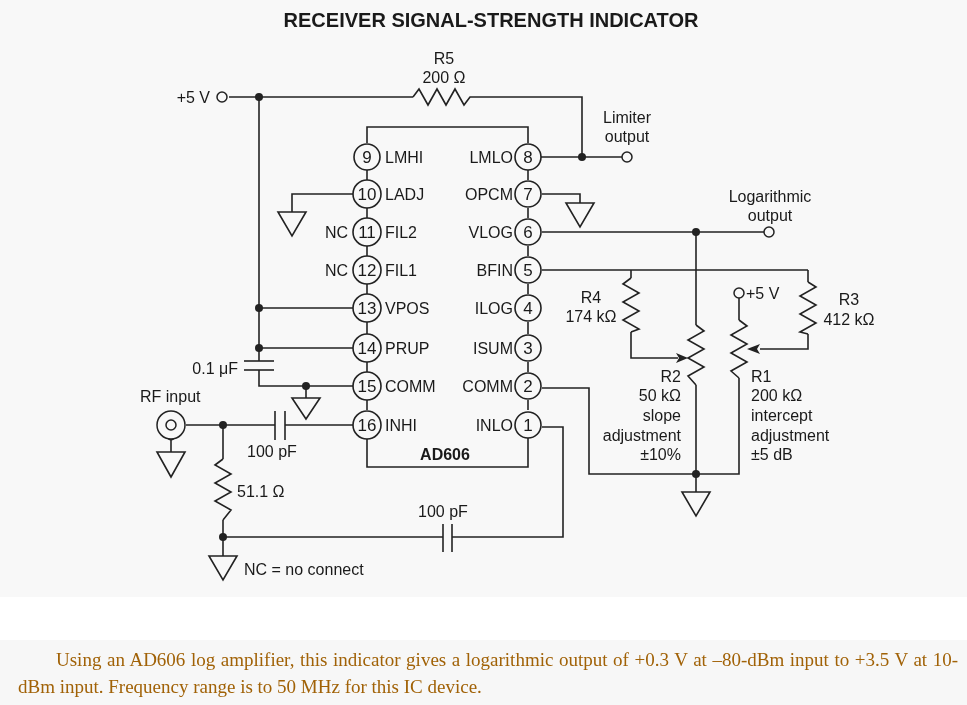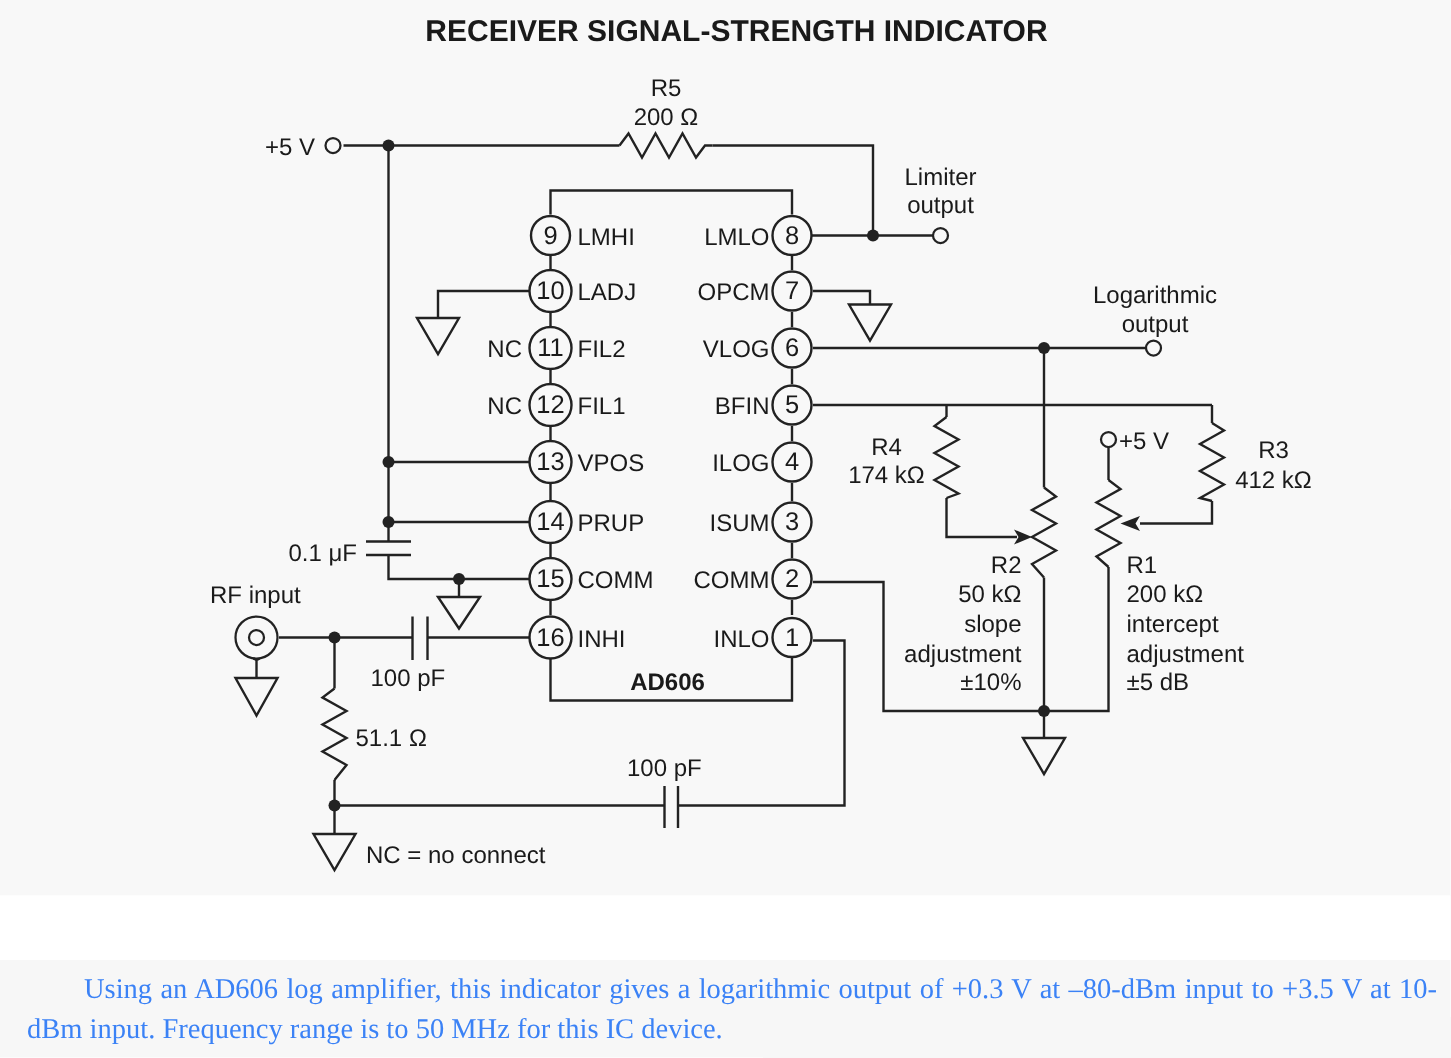--- a/index.html
+++ b/index.html
@@ -13,21 +13,21 @@
   .pin { stroke:#222; stroke-width:1.6; fill:#f8f8f8; }
   .dot { fill:#222; }
   .term { stroke:#222; stroke-width:1.5; fill:#f8f8f8; }
   .gnd { stroke:#222; stroke-width:1.6; fill:none; }
   .lbl { font-family:"Liberation Sans", sans-serif; font-size:16px; fill:#1a1a1a; }
   .pinnum { font-family:"Liberation Sans", sans-serif; font-size:17px; fill:#1a1a1a; text-anchor:middle; dominant-baseline:central; }
   .title { font-family:"Liberation Sans", sans-serif; font-size:20px; font-weight:bold; fill:#1a1a1a; text-anchor:middle; }
   .bold { font-weight:bold; }
   .mid { text-anchor:middle; }
   .end { text-anchor:end; }
-  #caption { position:absolute; left:18px; top:646px; width:940px; font-family:"Liberation Serif", serif; font-size:19px; line-height:27px; color:#3b82f6; text-indent:38px; text-align:justify; margin:0; }
+  #caption { position:absolute; left:18px; top:646px; width:940px; font-family:"Liberation Serif", serif; font-size:19px; line-height:27px; color:#a16207; text-indent:38px; text-align:justify; margin:0; }
 </style>
 </head>
 <body>
 
 <div id="diagram-area"></div>
 <div id="gap-band"></div>
 <div id="caption-area"></div>
 
 <svg width="967" height="597" viewBox="0 0 967 597">
 

